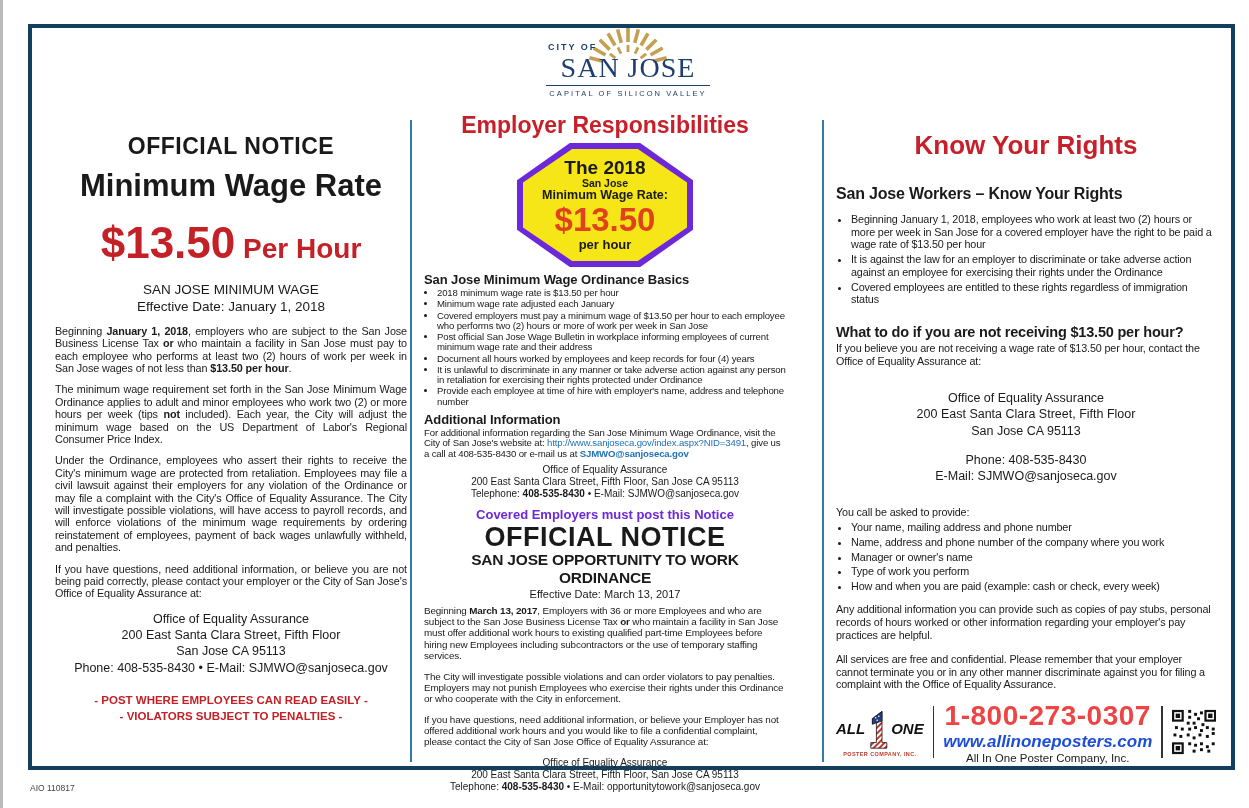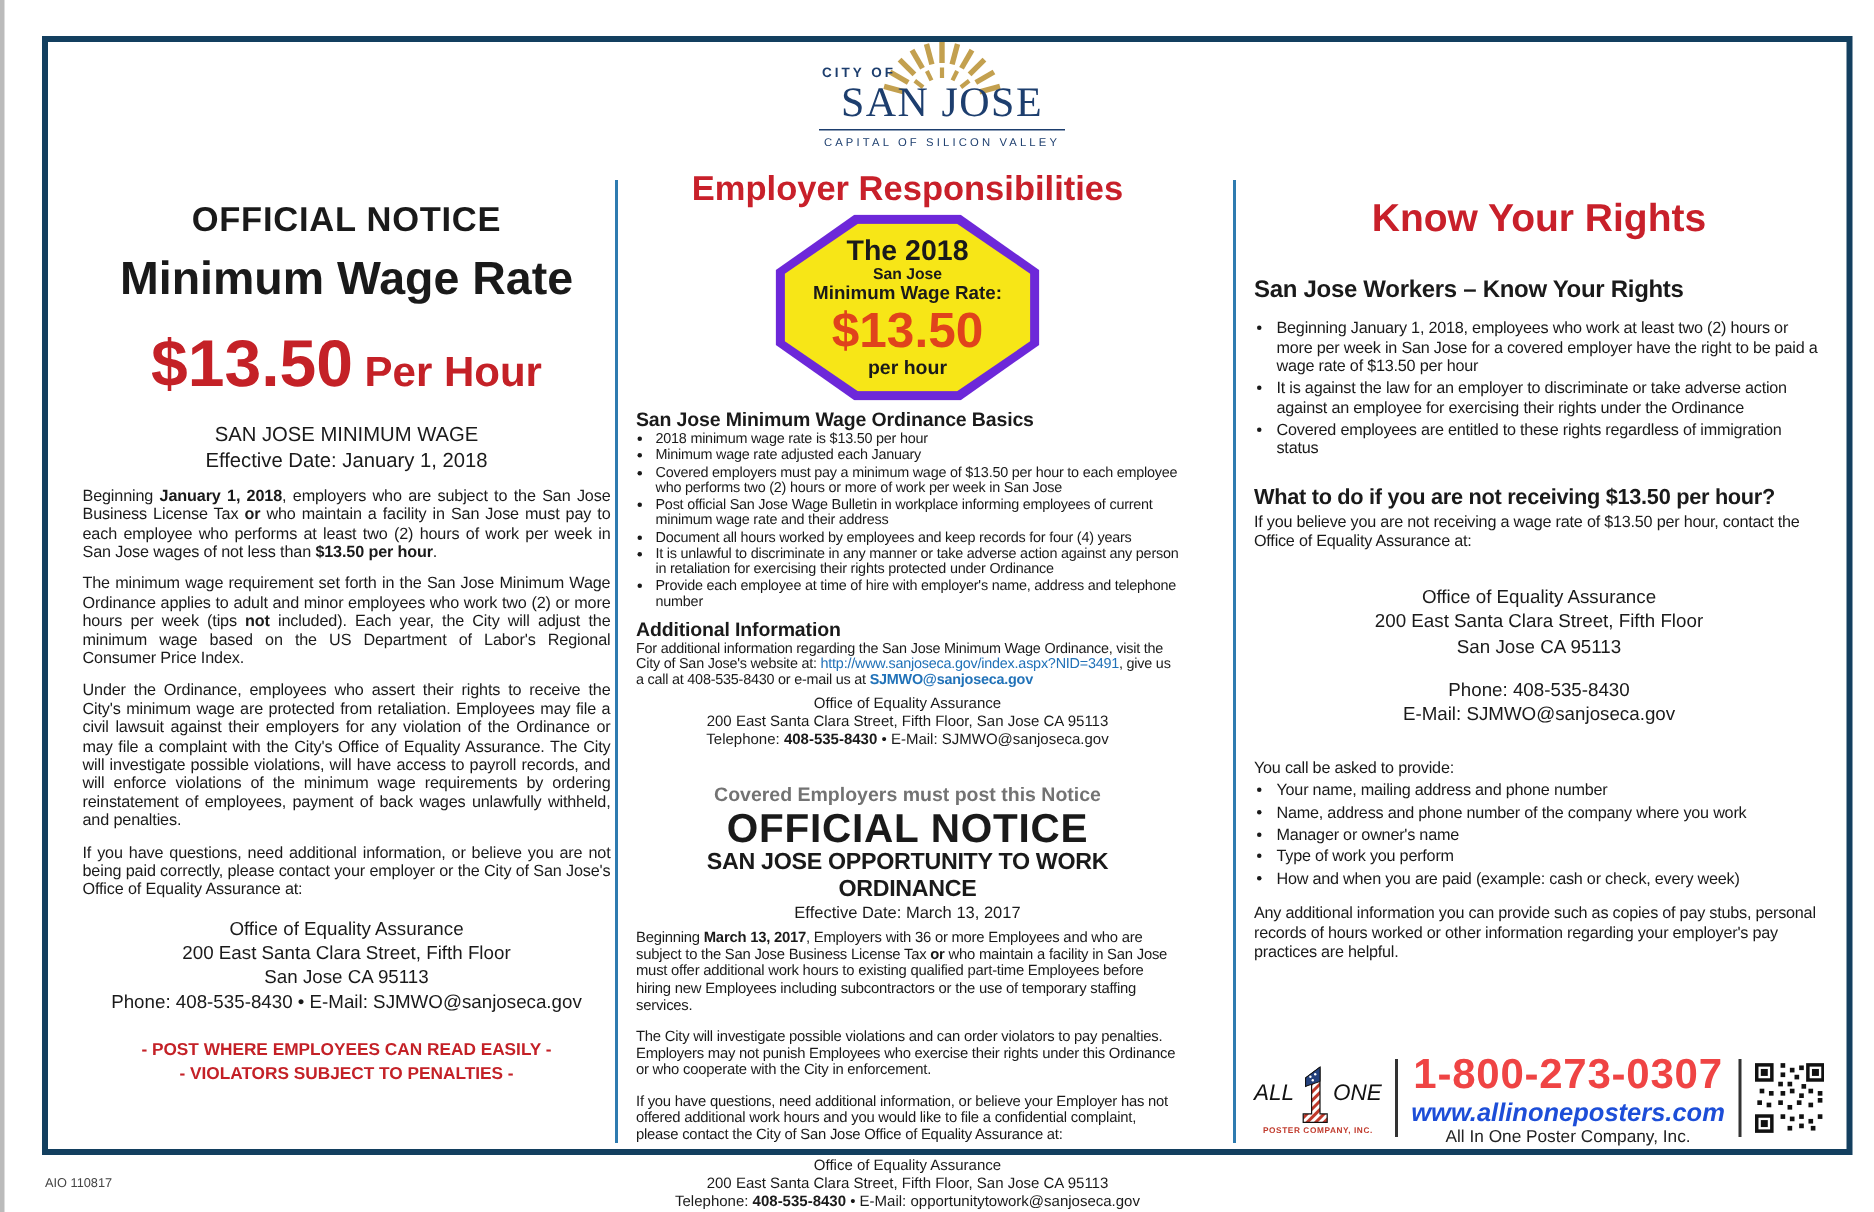--- a/index.html
+++ b/index.html
@@ -42,42 +42,42 @@
   .b2{font-size:10.5px;font-weight:bold;line-height:1.15;}
   .b3{font-size:12.5px;font-weight:bold;line-height:1.1;}
   .b4{font-size:33px;font-weight:bold;color:#e0431c;line-height:1.05;}
   .b5{font-size:13px;font-weight:bold;line-height:1.1;}
   .m-sec-title{font-size:13px;font-weight:bold;margin-top:5px;letter-spacing:-.1px;}
   .m-ul{margin:1px 0 0 0;padding-left:13px;font-size:9.6px;line-height:1.07;letter-spacing:-.15px;}
   .m-ul li{margin-bottom:1px;}
   .m-p{font-size:9.6px;line-height:1.12;margin:1px 0 0 0;letter-spacing:-.15px;}
   .m-link{color:#2172b8;}
   .m-contact{text-align:center;font-size:10px;line-height:1.2;margin-top:4px;}
-  .m-rednote{color:#737373;font-weight:bold;text-align:center;font-size:13px;margin-top:22px;}
+  .m-rednote{color:#6d28d9;font-weight:bold;text-align:center;font-size:13px;margin-top:7px;}
   .m-official{font-size:27px;font-weight:bold;text-align:center;letter-spacing:.5px;line-height:1.05;margin-top:1px;}
   .m-otw{font-size:15.5px;font-weight:bold;text-align:center;letter-spacing:-.2px;}
   .m-eff{font-size:11px;text-align:center;margin-top:1px;}
   .m-p2{font-size:9.9px;line-height:1.12;margin-top:5px;letter-spacing:-.15px;}
 
   
   .col-right{position:absolute;left:836px;top:130px;width:380px;}
   .r-header{color:#c8202a;font-size:26px;font-weight:bold;text-align:center;}
   .r-sub{font-size:16px;font-weight:bold;margin-top:24px;letter-spacing:-.2px;}
   .r-ul{margin:10px 0 0 0;padding-left:15px;font-size:10.8px;line-height:1.18;letter-spacing:-.15px;}
   .r-ul li{margin-bottom:2px;}
   .r-sec{font-size:14.5px;font-weight:bold;margin-top:18px;letter-spacing:-.2px;}
   .r-p{font-size:10.8px;line-height:1.2;margin-top:2px;letter-spacing:-.15px;}
   .r-contact{text-align:center;font-size:12.5px;line-height:1.3;margin-top:22px;}
   .r-gap{height:13px;}
   .r-provide{margin-top:22px;}
   .r-provide .r-ul{margin-top:2px;}
   .r-mt{margin-top:10px;}
   .r-brand{position:absolute;left:836px;top:700px;width:380px;display:flex;align-items:center;justify-content:center;gap:9px;}
   .brand-logo{width:94px;text-align:center;}
-  .brand-row{display:flex;align-items:center;justify-content:space-between;gap:1px;font-weight:normal;font-size:15px;font-style:italic;color:#111;}
+  .brand-row{display:flex;align-items:center;justify-content:space-between;gap:1px;font-weight:bold;font-size:15px;font-style:italic;color:#111;}
   .brand-sub{font-size:5.5px;color:#c0392b;font-weight:bold;letter-spacing:.4px;margin-top:1px;}
   .brand-sep{width:2px;height:52px;background:#333;}
   .brand-mid{text-align:center;line-height:1.15;}
   .brand-phone{color:#ef4444;font-size:28px;font-weight:bold;letter-spacing:.5px;}
   .brand-web{font-size:17px;font-weight:bold;color:#1d4ed8;font-style:italic;}
   .brand-co{font-size:11.5px;color:#222;}
 </style>
 </head>
 <body>
 
@@ -207,20 +207,21 @@
     <div class="r-p">You call be asked to provide:</div>
     <ul class="r-ul">
       <li>Your name, mailing address and phone number</li>
       <li>Name, address and phone number of the company where you work</li>
       <li>Manager or owner's name</li>
       <li>Type of work you perform</li>
       <li>How and when you are paid (example: cash or check, every week)</li>
     </ul>
   </div>
   <p class="r-p r-mt">Any additional information you can provide such as copies of pay stubs, personal records of hours worked or other information regarding your employer's pay practices are helpful.</p>
+  <p class="r-p r-mt">All services are free and confidential.  Please remember that your employer cannot terminate you or in any other manner discriminate against you for filing a complaint with the Office of Equality Assurance.</p>
 </div>
 
 <div class="r-brand">
   <div class="brand-logo">
     <div class="brand-row">
       <span>ALL</span>
       <svg width="24" height="42" viewBox="0 0 30 50">
         <defs>
           <pattern id="stripes" width="5" height="5" patternUnits="userSpaceOnUse" patternTransform="rotate(45)">
             <rect width="5" height="5" fill="#fff"></rect>

